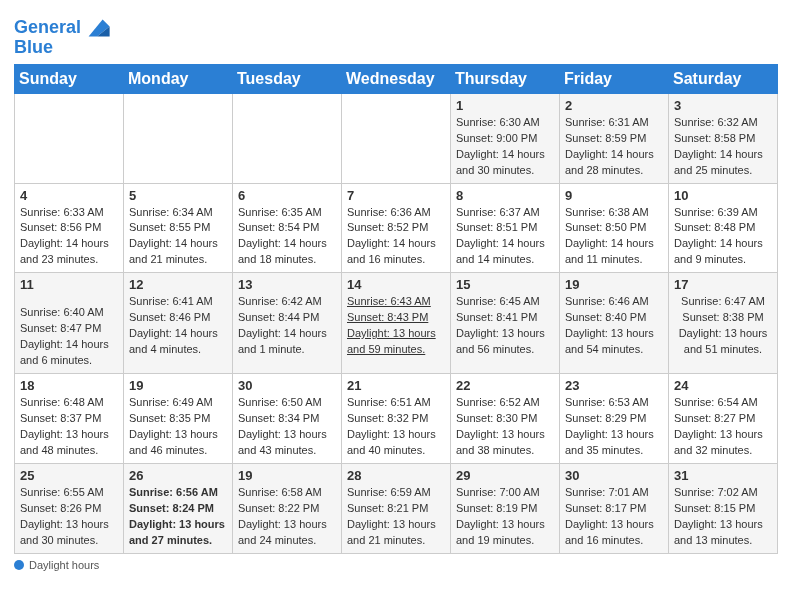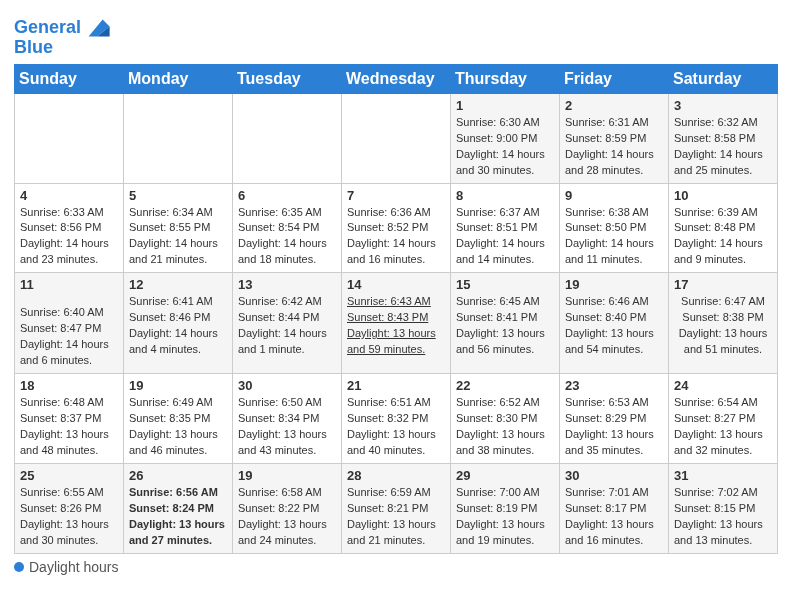--- a/index.html
+++ b/index.html
@@ -90,21 +90,21 @@
       line-height: 1.45;
       color: #333;
     }
     .empty-cell {
       background: #fff !important;
     }
     .footer {
       display: flex;
       align-items: center;
       margin-top: 5px;
-      font-size: 14px;
+      font-size: 11px;
       color: #555;
     }
     .footer-dot {
       width: 10px;
       height: 10px;
       background: #2b7fd4;
       border-radius: 50%;
       margin-right: 5px;
       display: inline-block;
     }

